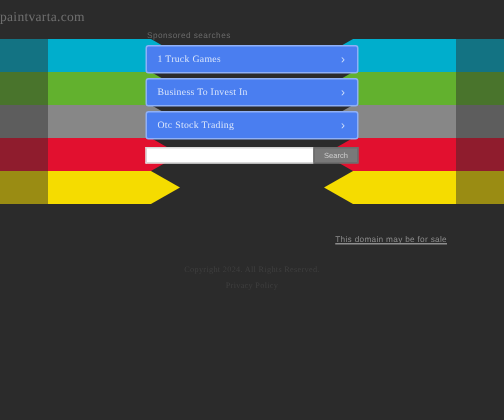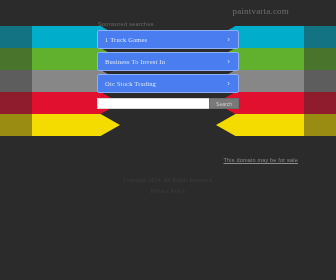--- a/index.html
+++ b/index.html
@@ -82,21 +82,21 @@
     top: 0;
     width: 336px;
     height: 280px;
     z-index: 5;
   }
 
   #domain-title {
     position: absolute;
     top: 6px;
     width: 289px;
-    text-align: right;
+    text-align: left;
     color: #6f6f6f;
     font-size: 9px;
     letter-spacing: 0.2px;
     font-family: "Liberation Serif", serif;
   }
 
   #sponsored-label {
     position: absolute;
     top: 21px;
     left: 98px;

